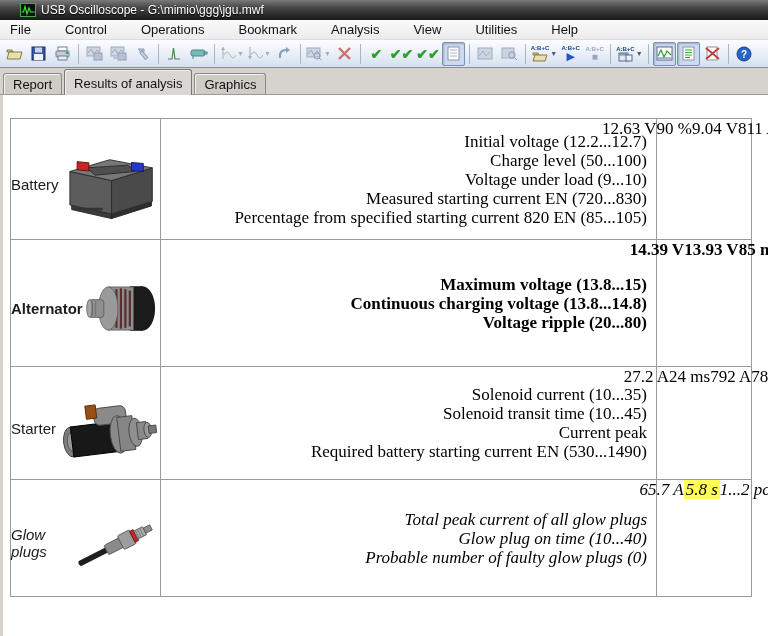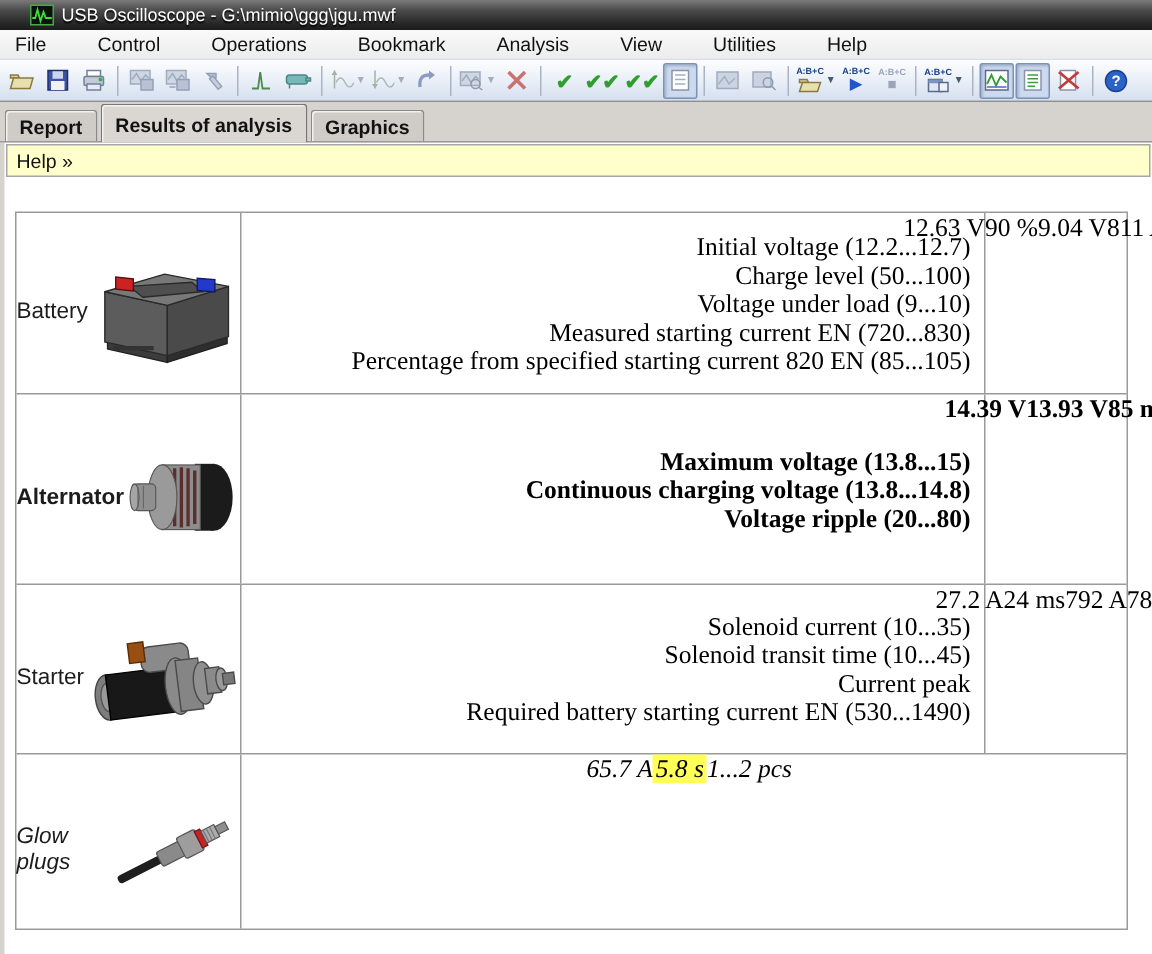--- a/index.html
+++ b/index.html
@@ -46,21 +46,21 @@
   .glyph-stop { color:#9aa6b8; font-size:10px; line-height:10px; }
 
   
   .tabstrip {
     height:27px; flex:0 0 27px; background:#d6d3ce;
     display:flex; align-items:flex-end; padding-left:3px;
     border-bottom:1px solid #9a9a9a; position:relative;
   }
   .tab {
     background:#cfccc7; border:1px solid #8a8a8a; border-bottom:none;
-    border-radius:3px 3px 0 0; font-size:13px; font-weight:bold; color:#111;
+    border-radius:3px 3px 0 0; font-size:13px; font-weight:normal; color:#111;
     padding:3px 9px 3px 9px; margin-right:2px; height:21px; cursor:default;
     box-shadow:inset 1px 1px 0 #f2f1ef;
   }
   .tab.active {
     background:#dad7d2; height:26px; padding-top:6px; position:relative; z-index:2;
     margin-bottom:-1px; border-color:#777;
   }
 
   
   .page { flex:1; background:#fff; border-left:3px solid #d6d3ce; overflow:hidden; }
@@ -330,21 +330,20 @@
     </div>
   </div>
 
   <div class="tabstrip">
     <div class="tab">Report</div>
     <div class="tab active">Results of analysis</div>
     <div class="tab">Graphics</div>
   </div>
 
   <div class="page">
-    <div class="helpbar">Help »</div>
 
     <div class="rtable">
 
       <div class="trow row-battery">
         <div class="cell c1">
           <div class="comp-label">Battery</div>
           <svg width="112" height="84" viewBox="0 0 112 84">
             <polygon points="14,62 58,72 58,78 14,68" fill="#3c3c3c" stroke="#222"></polygon>
             <polygon points="58,72 102,58 102,64 58,78" fill="#2e2e2e" stroke="#222"></polygon>
             <polygon points="12,26 58,36 58,73 12,63" fill="#5c5c5c" stroke="#2a2a2a"></polygon>
@@ -448,20 +447,25 @@
               <rect x="62" y="27" width="17" height="19" rx="2" fill="#9d9d9d" stroke="#555"></rect>
               <rect x="78" y="29" width="5" height="15" fill="#c22525" stroke="#701010"></rect>
               <rect x="83" y="31" width="12" height="11" fill="#ababab" stroke="#555"></rect>
               <line x1="85" y1="31" x2="85" y2="42" stroke="#777"></line>
               <line x1="88" y1="31" x2="88" y2="42" stroke="#777"></line>
               <line x1="91" y1="31" x2="91" y2="42" stroke="#777"></line>
               <rect x="95" y="33" width="9" height="7" fill="#8f8f8f" stroke="#555"></rect>
             </g>
           </svg>
         </div>
+        <div class="cell c2">
+          <div class="pline">Total peak current of all glow plugs</div>
+          <div class="pline">Glow plug on time (10...40)</div>
+          <div class="pline">Probable number of faulty glow plugs (0)</div>
+        </div>
         <div class="cell c3">
           <div class="vline"><span>65.7 A</span></div>
           <div class="vline"><span class="hl">5.8 s</span></div>
           <div class="vline"><span>1...2 pcs</span></div>
         </div>
       </div>
 
     </div>
   </div>
 </div>

